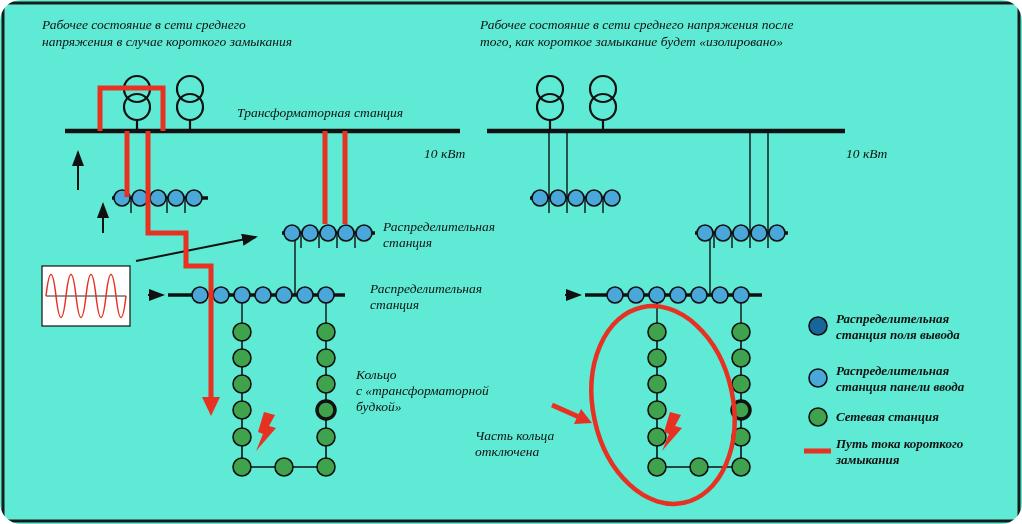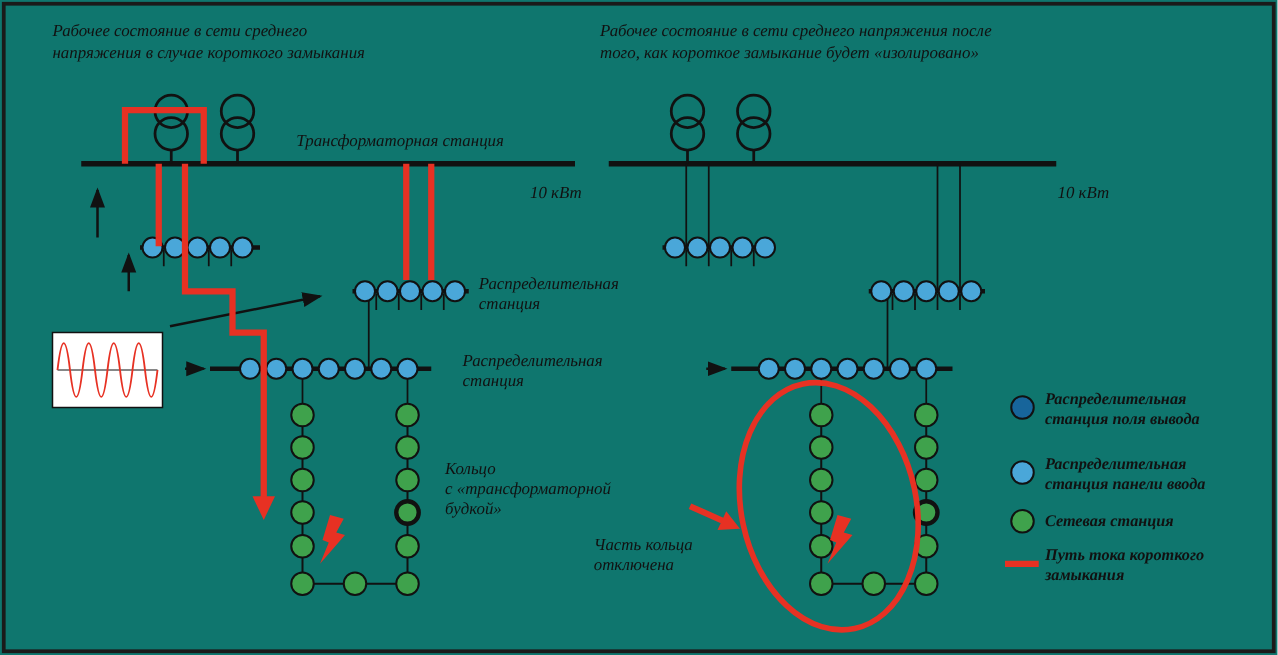--- a/index.html
+++ b/index.html
@@ -1,17 +1,17 @@
 <!DOCTYPE html>
 <html style="--output-station-blue: #17659b; --input-station-blue: #4aa7d9; --network-station-green: #3fa24c; --short-circuit-red: #e73123; --diagram-black: #111111;"><head>
 <meta charset="utf-8">
 <style>
   html,body { margin:0; padding:0; background:#ffffff; }
-  .stage { position:relative; width:1022px; height:524px; background:#0f766e;
-           font-family:"Liberation Serif", serif; overflow:hidden; }
+  .stage { position:relative; width:1022px; height:524px; background:#5eead4;
+           font-family:"Liberation Serif", serif; overflow:hidden;border-radius:21px; }
   svg { display:block; }
   .frame { fill:none; stroke:#1a1a1a; stroke-width:3; }
   .t { font-family:"Liberation Serif", serif; font-style:italic; font-size:13.5px; fill:#111; }
   .tb { font-weight:bold; font-size:13px; }
   .bus { stroke:#111; stroke-width:4.5; }
   .row { stroke:#111; stroke-width:3.5; }
   .thin { stroke:#111; stroke-width:1.4; fill:none; }
   .ring { stroke:#111; stroke-width:1.6; fill:none; }
   .tf { fill:none; stroke:#111; stroke-width:2.2; }
   .arrow { stroke:#111; stroke-width:2; fill:none; }

